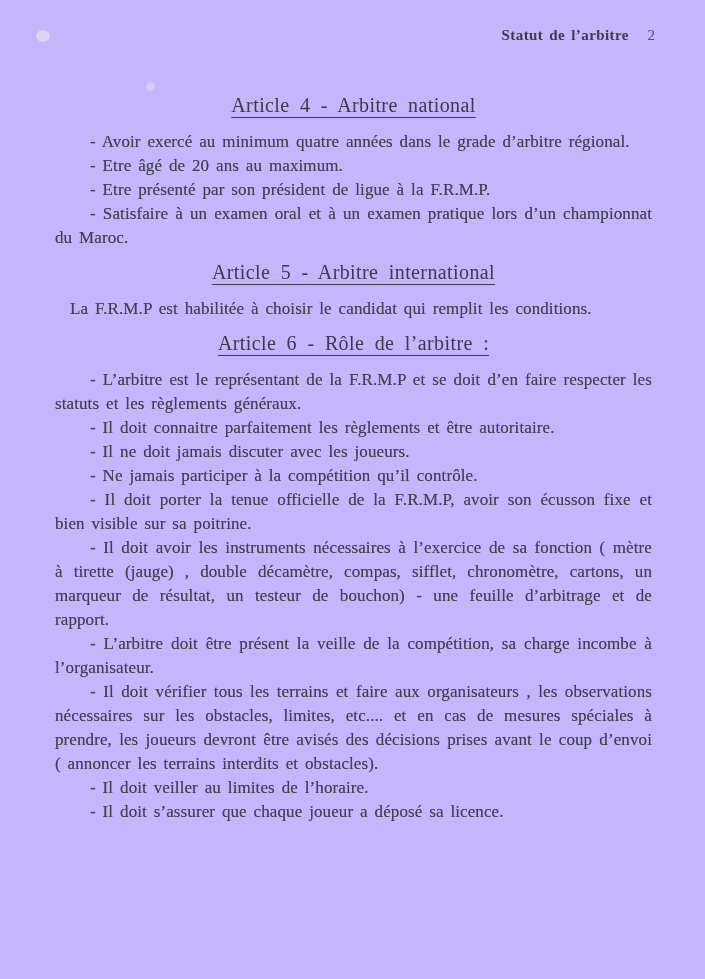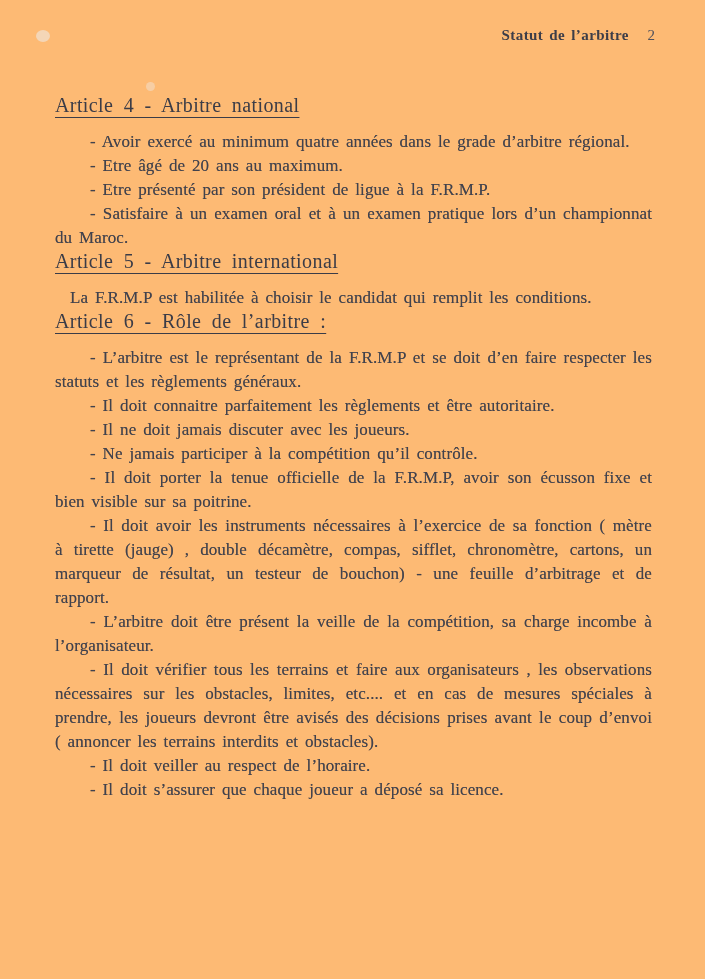--- a/index.html
+++ b/index.html
@@ -5,21 +5,21 @@
 <style>
   html, body {
     margin: 0;
     padding: 0;
     background: #ffffff;
   }
   .page {
     position: relative;
     width: 705px;
     height: 979px;
-    background: #fdba74;
+    background: #c4b5fd;
     overflow: hidden;
     font-family: "Liberation Serif", "DejaVu Serif", serif;
     color: #41424d;
   }
   
   .artifact {
     position: absolute;
     border-radius: 50%;
     background: #ededee;
     opacity: 0.55;
@@ -47,32 +47,33 @@
     color: #50515c;
   }
 
   .doc-body {
     position: absolute;
     left: 55px;
     top: 94px;
     width: 597px;
   }
   .article { margin: 0; }
-  .article:not(:first-child) { }
+  .article:not(:first-child) { margin-top: 11px; }
 
   .article-heading {
     font-size: 20px;
     font-weight: normal;
     margin: 0 0 13px 0;
     letter-spacing: 0.4px;
     word-spacing: 5px;
     text-decoration: underline;
     text-decoration-thickness: 1px;
     text-underline-offset: 5px;
     color: #3b3c47;
+    text-align: center;
   }
 
   .para {
     margin: 0;
     font-size: 17px;
     line-height: 24px;
     text-align: justify;
     text-align-last: left;
     word-spacing: 2.5px;
     letter-spacing: 0.1px;
@@ -109,17 +110,17 @@
       <section class="article">
         <h2 class="article-heading">Article 6 - Rôle de l’arbitre :</h2>
         <p class="para bullet">- L’arbitre est le représentant de la F.R.M.P et se doit d’en faire respecter les statuts et les règlements généraux.</p>
         <p class="para bullet">- Il doit connaitre parfaitement les règlements et être autoritaire.</p>
         <p class="para bullet">- Il ne doit jamais discuter avec les joueurs.</p>
         <p class="para bullet">- Ne jamais participer à la compétition qu’il contrôle.</p>
         <p class="para bullet">- Il doit porter la tenue officielle de la F.R.M.P, avoir son écusson fixe et bien visible sur sa poitrine.</p>
         <p class="para bullet">- Il doit avoir les instruments nécessaires à l’exercice de sa fonction ( mètre à tirette (jauge) , double décamètre, compas, sifflet, chronomètre, cartons, un marqueur de résultat, un testeur de bouchon) - une feuille d’arbitrage et de rapport.</p>
         <p class="para bullet">- L’arbitre doit être présent la veille de la compétition, sa charge incombe à l’organisateur.</p>
         <p class="para bullet">- Il doit vérifier tous les terrains et faire aux organisateurs , les observations nécessaires sur les obstacles, limites, etc.... et en cas de mesures spéciales à prendre, les joueurs devront être avisés des décisions prises avant le coup d’envoi ( annoncer les terrains interdits et obstacles).</p>
-        <p class="para bullet">- Il doit veiller au respect de l’horaire.</p>
+        <p class="para bullet">- Il doit veiller au limites de l’horaire.</p>
         <p class="para bullet">- Il doit s’assurer que chaque joueur a déposé sa licence.</p>
       </section>
     </div>
 </div>
 
 </body></html>

